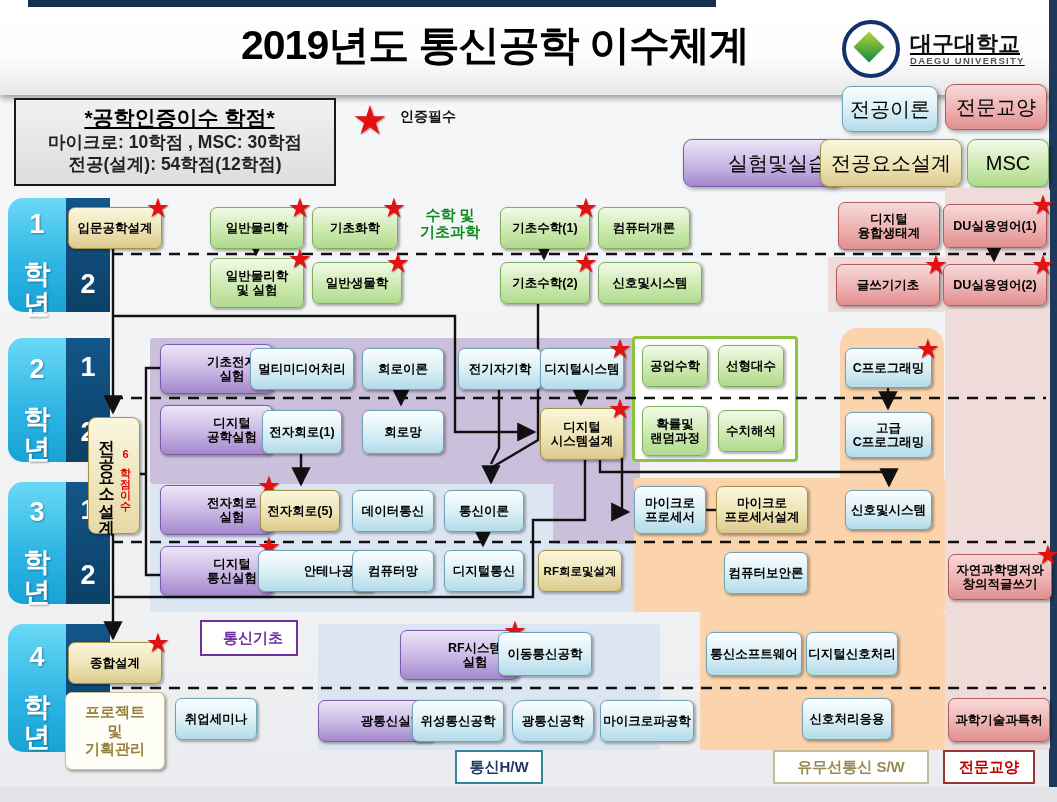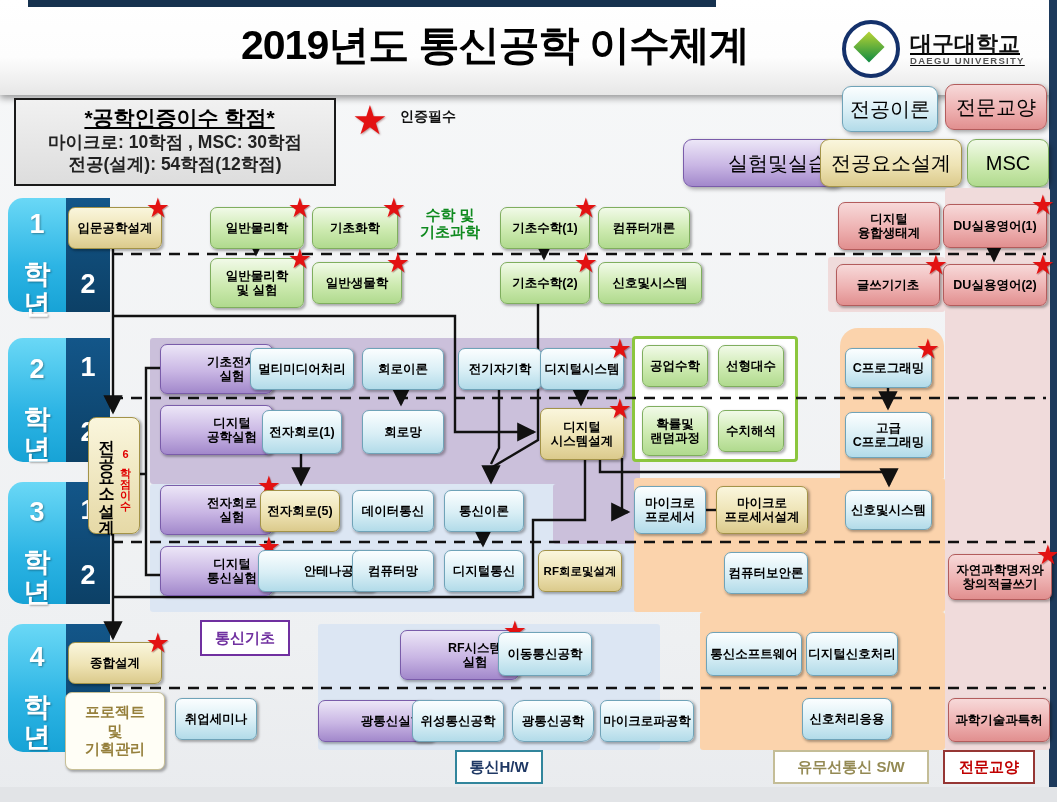--- a/index.html
+++ b/index.html
@@ -175,21 +175,21 @@
     <div class="yearlight">
         <span class="yeartext">4학년</span>
       </div>
     <div class="yeardark"></div>
     <div class="sem" style="top:15px;">1</div>
     <div class="sem" style="bottom:15px;">2</div>
   </div>
 
   <div class="abs greentext" style="left:408px;top:206px;width:84px;">수학 및
 기초과학</div>
-  <div class="abs labelbox" style="left:200px;top:620px;width:86px;height:32px;border:2px solid #7030a0;color:#7030a0;font-size:15px;">통신기초</div>
+  <div class="abs labelbox" style="left:200px;top:620px;width:86px;height:32px;border:2px solid #7030a0;color:#7030a0;font-size:15px;padding-left:8px;">통신기초</div>
   <div class="abs labelbox" style="left:455px;top:750px;width:84px;height:30px;border:2px solid #31859c;color:#1f3864;font-size:15px;">통신H/W</div>
   <div class="abs labelbox" style="left:773px;top:750px;width:152px;height:30px;border:2px solid #c4bd97;color:#948a54;font-size:15px;">유무선통신 S/W</div>
   <div class="abs labelbox" style="left:943px;top:750px;width:88px;height:30px;border:2px solid #963634;color:#c00000;font-size:15px;">전문교양</div>
 
   <div class="abs" id="vbox">
     <span class="vmain">전공요소설계</span>
     <span class="vnote">6학점이수</span>
   </div>
 
   <div class="course c-yellow" style="left:68px;top:207px;width:92px;height:40px;"><span>입문공학설계</span><i class="star">★</i></div>

